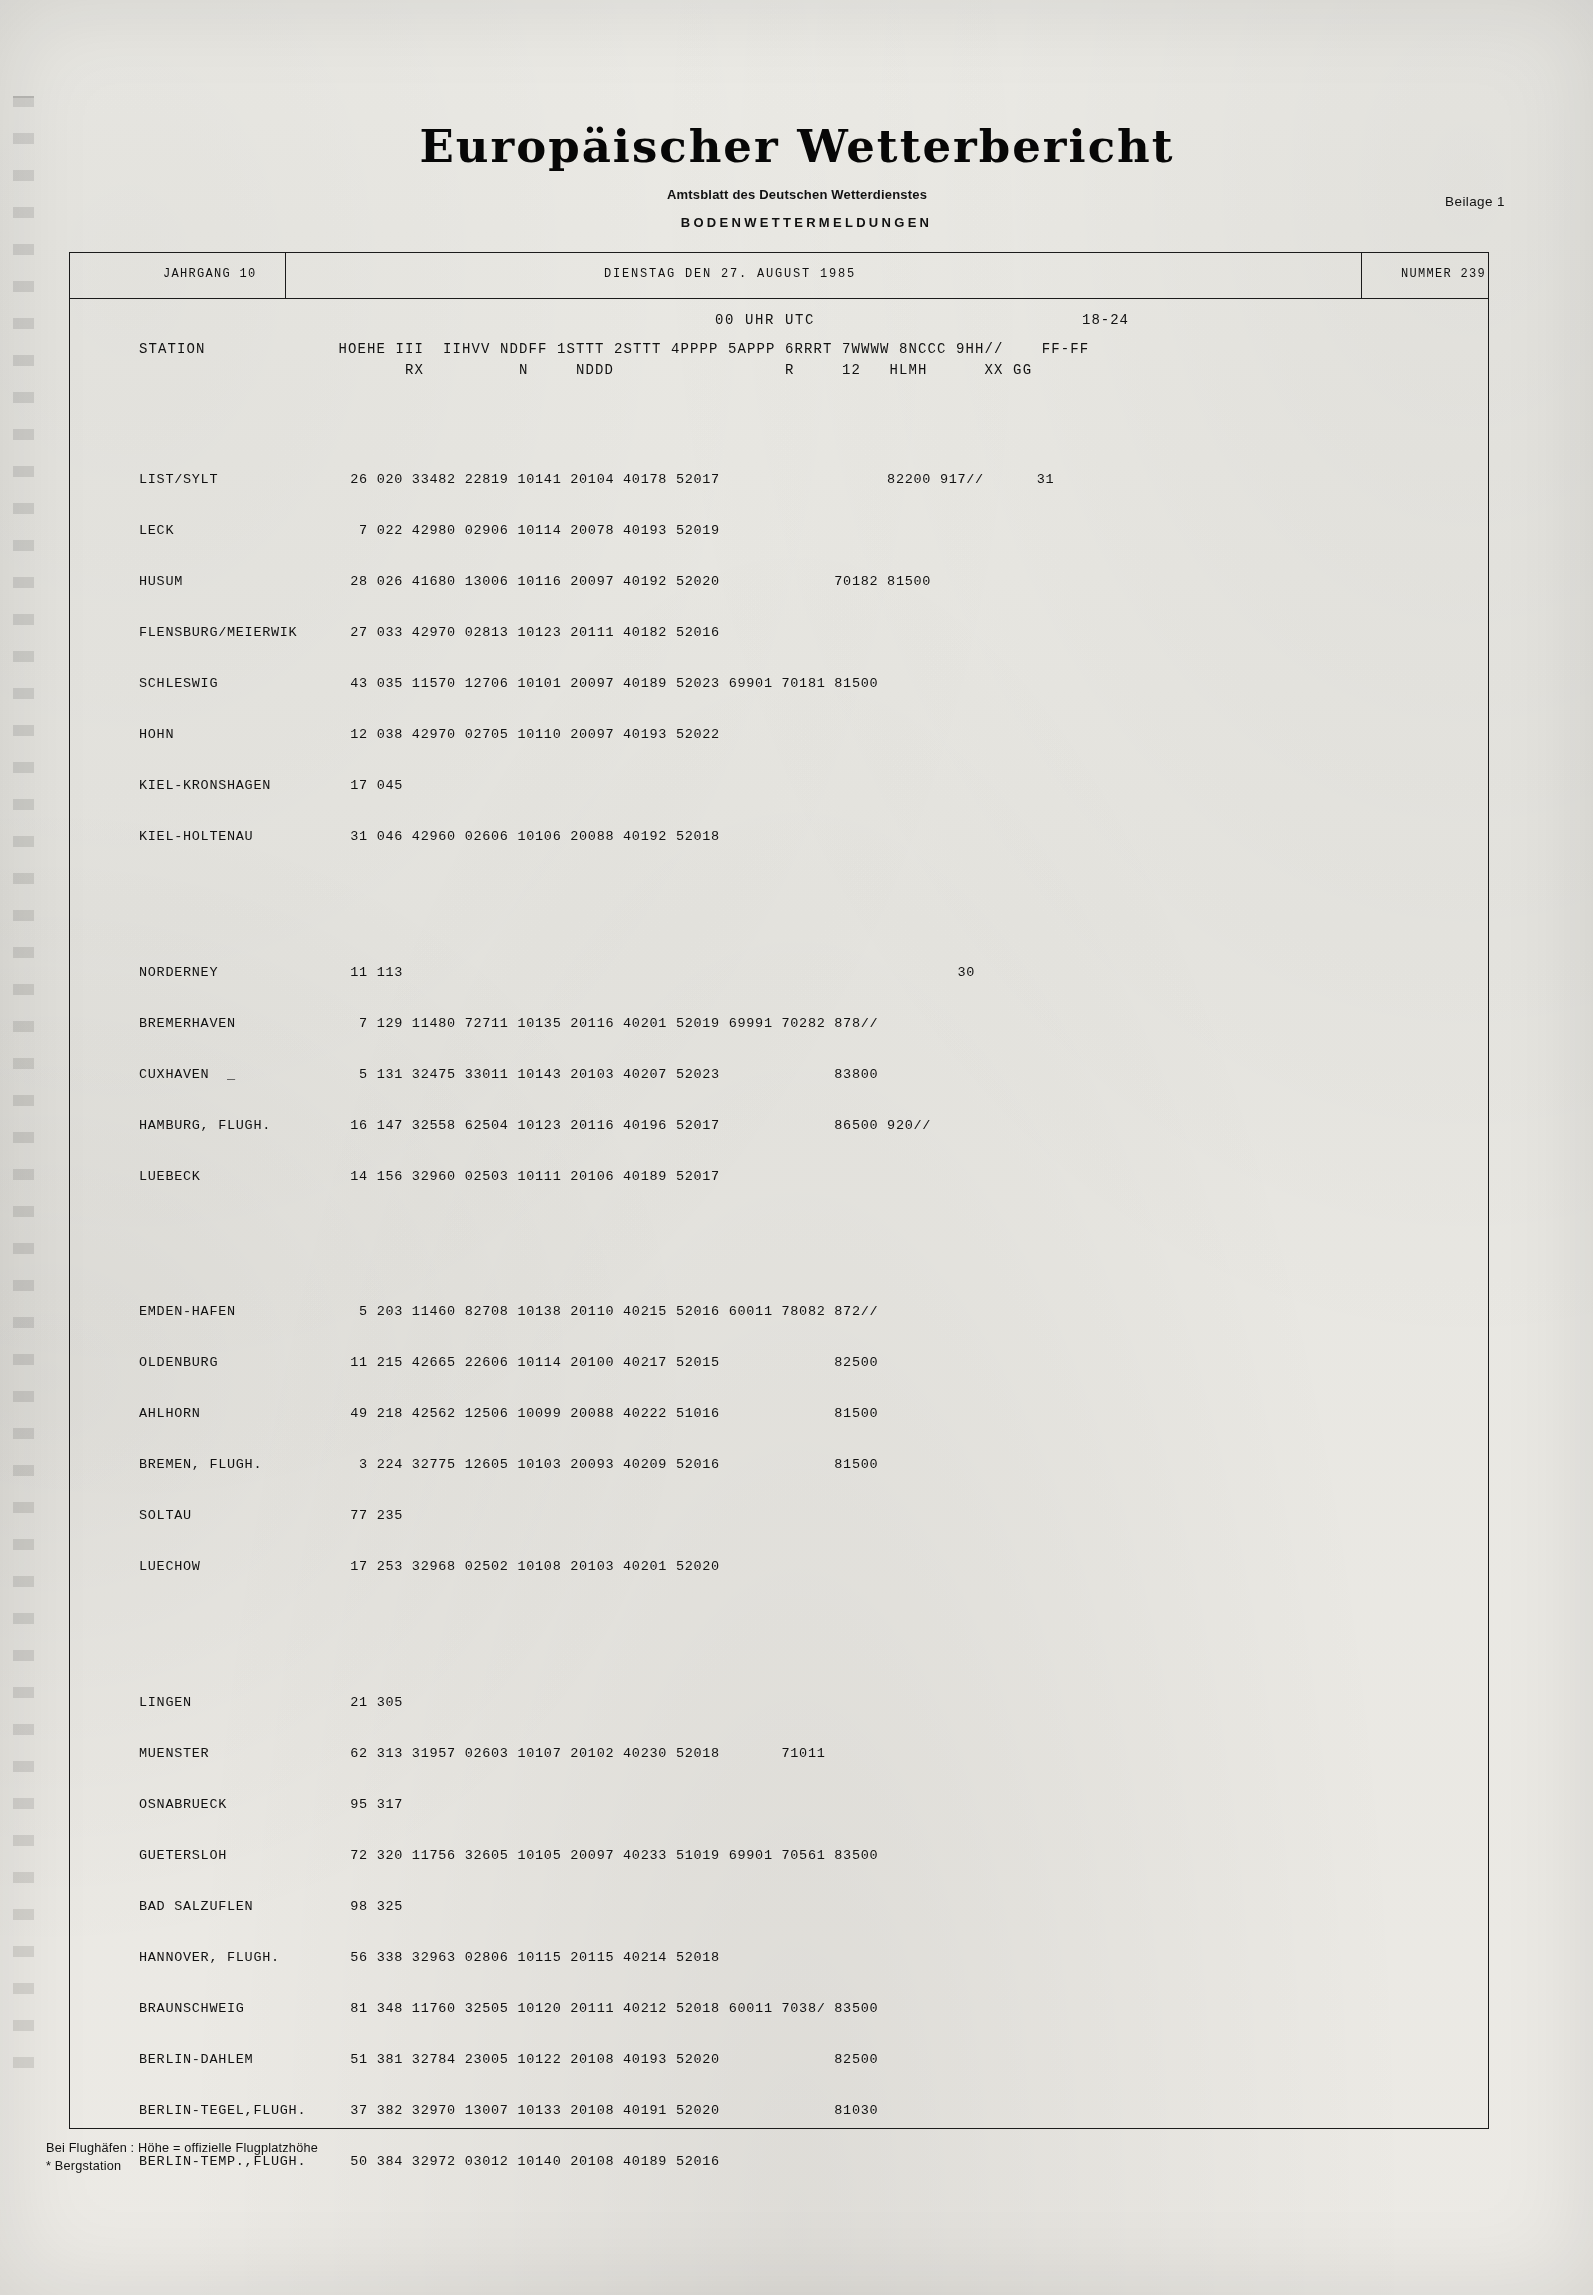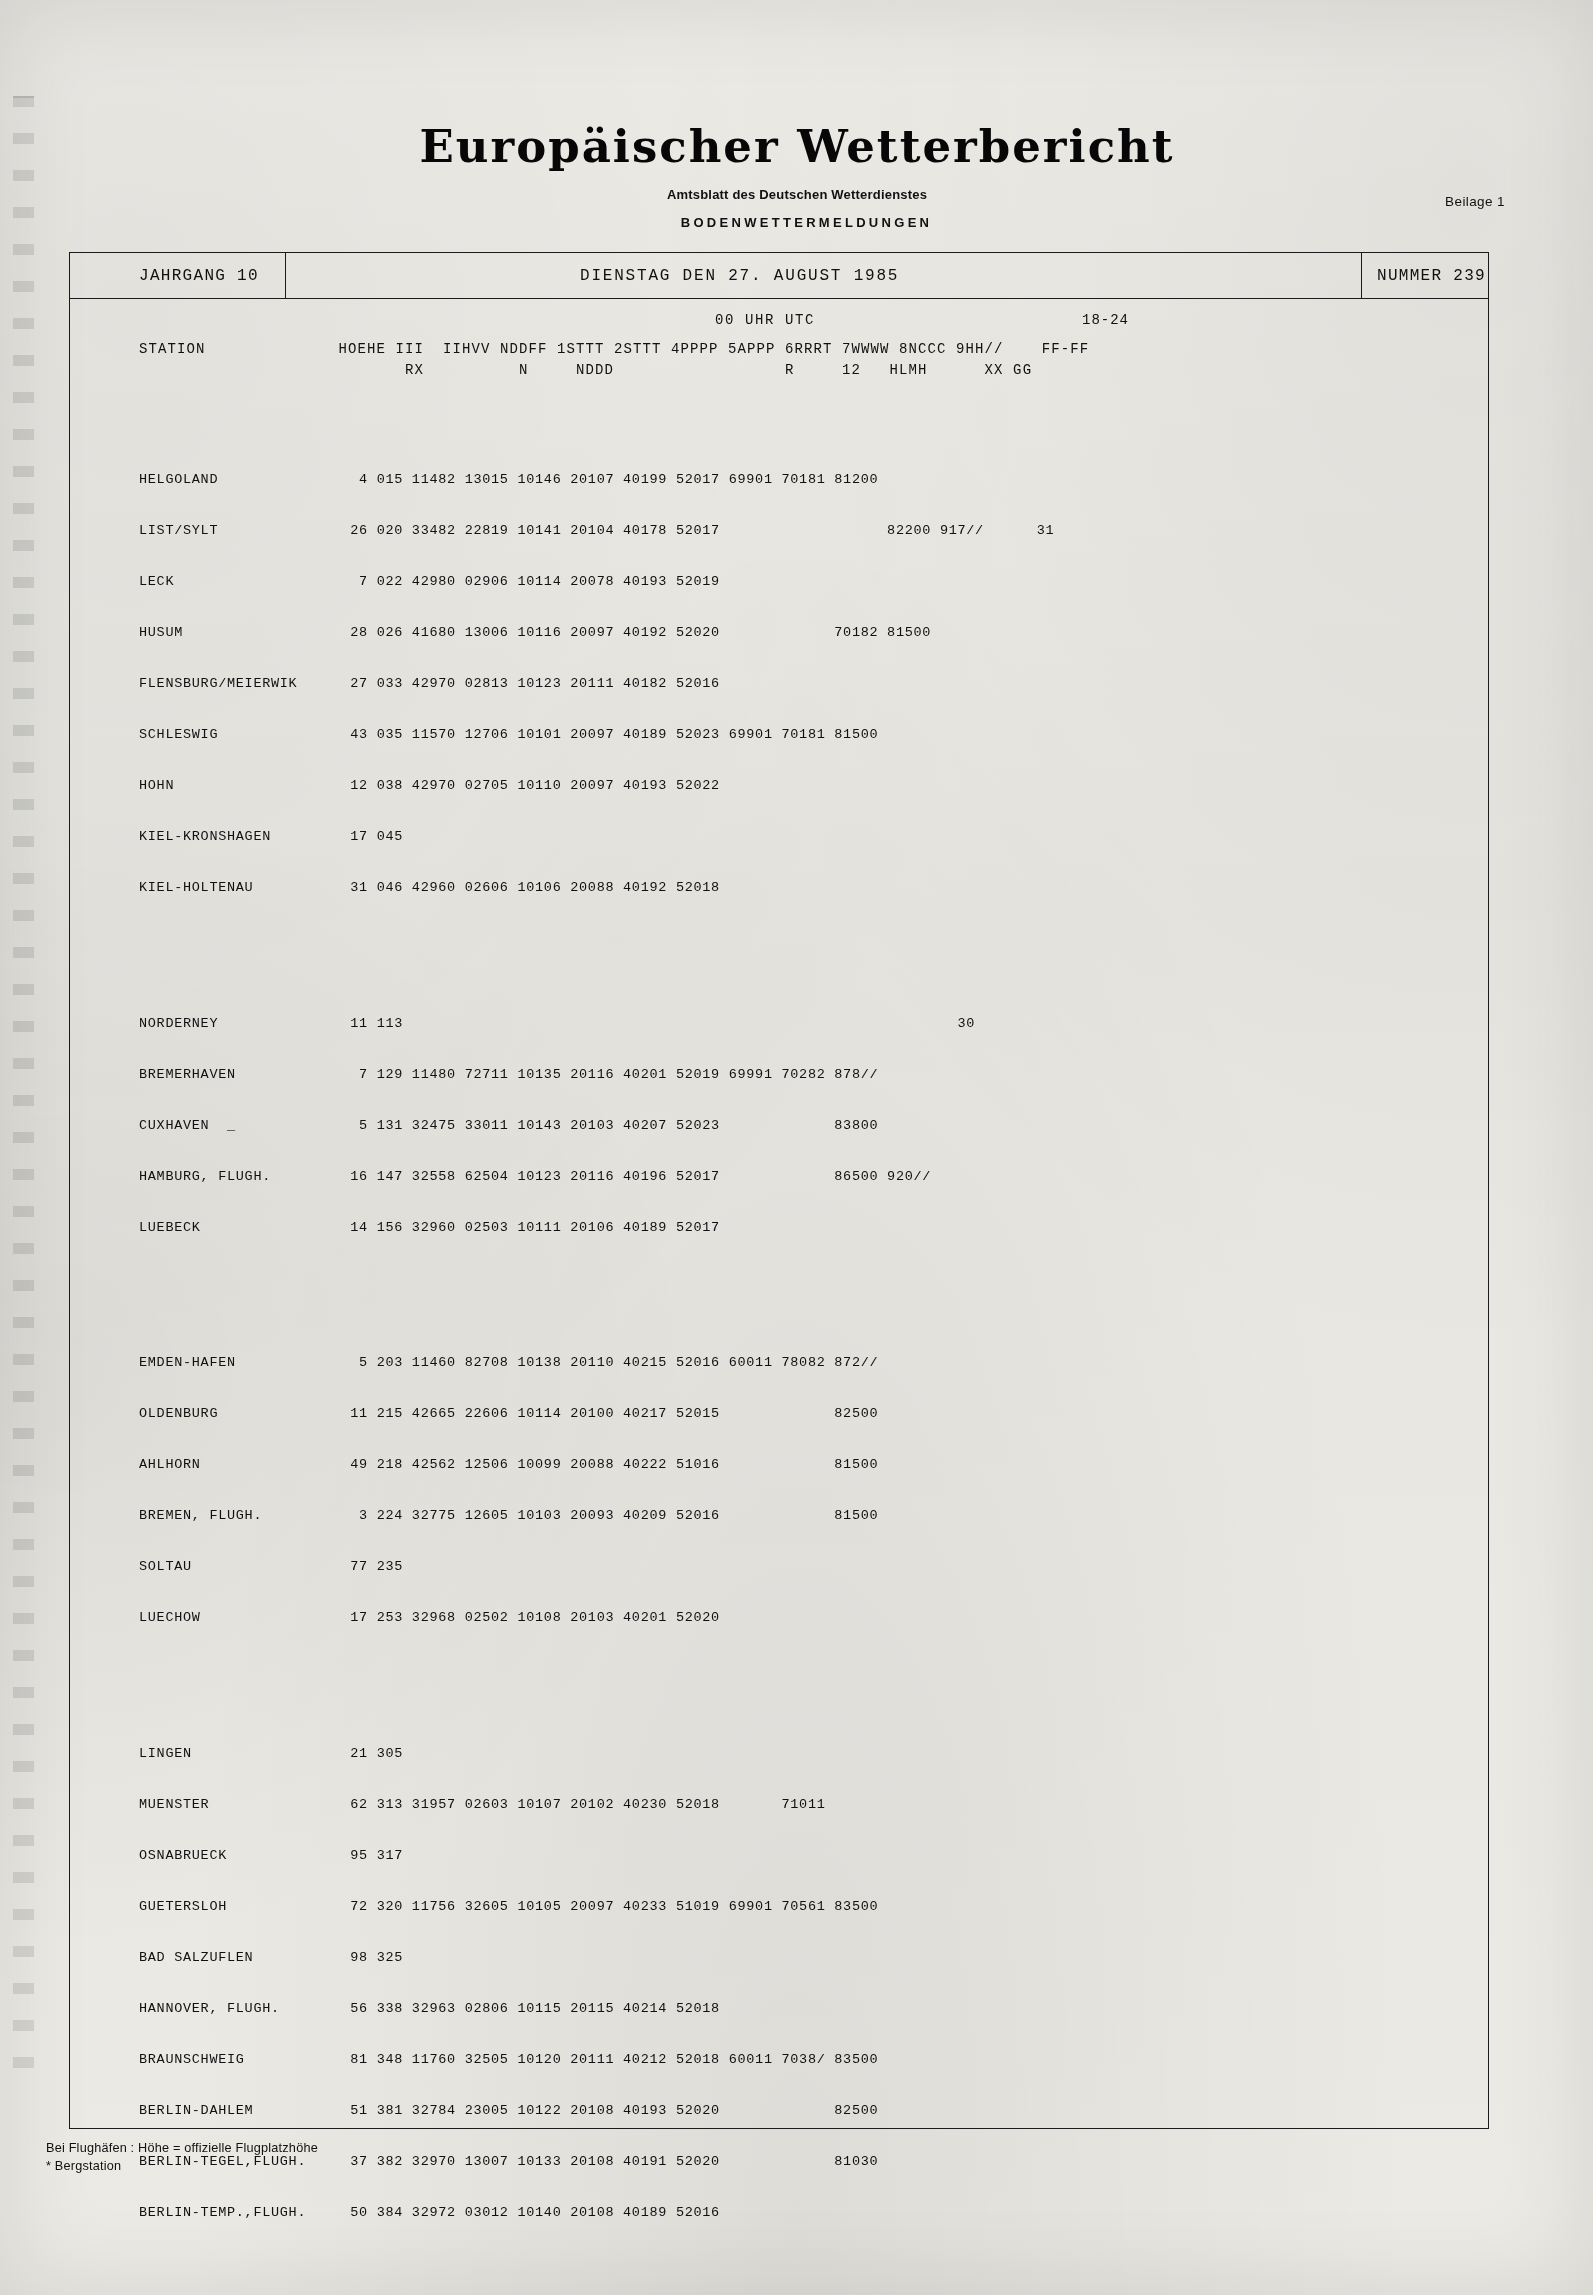--- a/index.html
+++ b/index.html
@@ -110,23 +110,24 @@
     top: 0;
     height: 45px;
     width: 0;
     border-left: 1.6px solid #1b1b1b;
   }
   .v-rule.left  { left: 215px; }
   .v-rule.right { left: 1291px; }
 
   .frame-label {
     position: absolute;
-    font-size: 16px;
+    font-size: 12px;
     letter-spacing: 1.3px;
     top: 14.3px;
+    margin-left: 24px;
   }
   .frame-label.volume { left: 69px; }
   .frame-label.date   { left: 510px; letter-spacing: 1.8px; }
   .frame-label.number { left: 1307px; }
 
   
   .colhead {
     position: absolute;
     left: 69px;
     top: 86px;
@@ -203,21 +204,20 @@
     <div class="frame-label number">NUMMER 239</div>
 
     <div class="utc-line">00 UHR UTC</div>
     <div class="band-1824">18-24</div>
 
     <div class="colhead"><span>STATION              HOEHE III  IIHVV NDDFF 1STTT 2STTT 4PPPP 5APPP 6RRRT 7WWWW 8NCCC 9HH//    FF-FF</span>
 <span>                            RX          N     NDDD                  R     12   HLMH      XX GG</span></div>
 
     <div class="body-block">
       <div class="grp">
-        <div class="row">HELGOLAND                4 015 11482 13015 10146 20107 40199 52017 69901 70181 81200</div>
         <div class="row">LIST/SYLT               26 020 33482 22819 10141 20104 40178 52017                   82200 917//      31</div>
         <div class="row">LECK                     7 022 42980 02906 10114 20078 40193 52019</div>
         <div class="row">HUSUM                   28 026 41680 13006 10116 20097 40192 52020             70182 81500</div>
         <div class="row">FLENSBURG/MEIERWIK      27 033 42970 02813 10123 20111 40182 52016</div>
         <div class="row">SCHLESWIG               43 035 11570 12706 10101 20097 40189 52023 69901 70181 81500</div>
         <div class="row">HOHN                    12 038 42970 02705 10110 20097 40193 52022</div>
         <div class="row">KIEL-KRONSHAGEN         17 045</div>
         <div class="row">KIEL-HOLTENAU           31 046 42960 02606 10106 20088 40192 52018</div>
       </div>
       <div class="grp">

